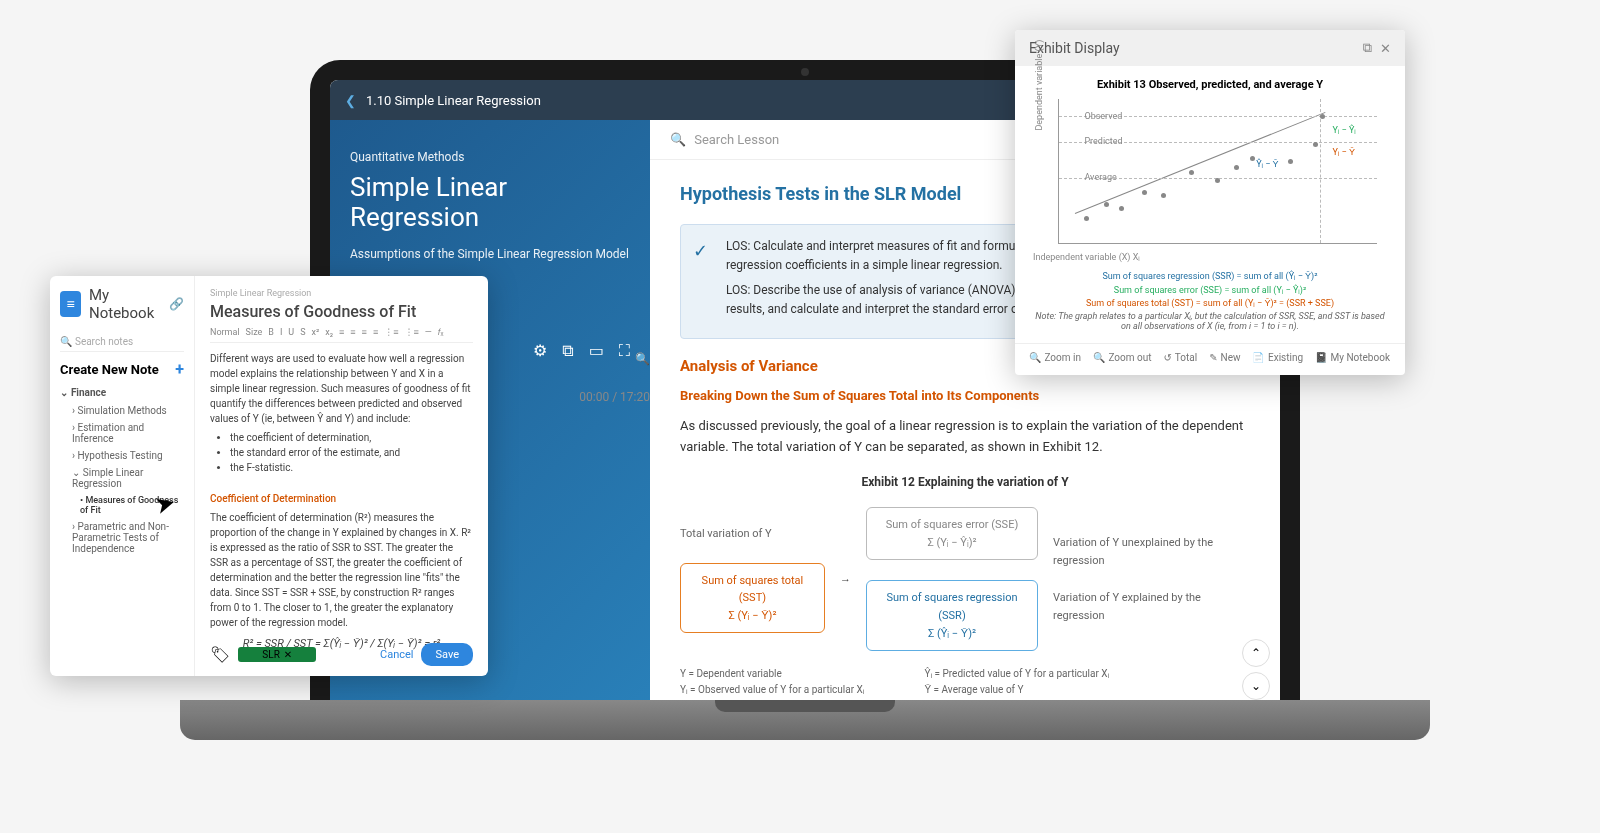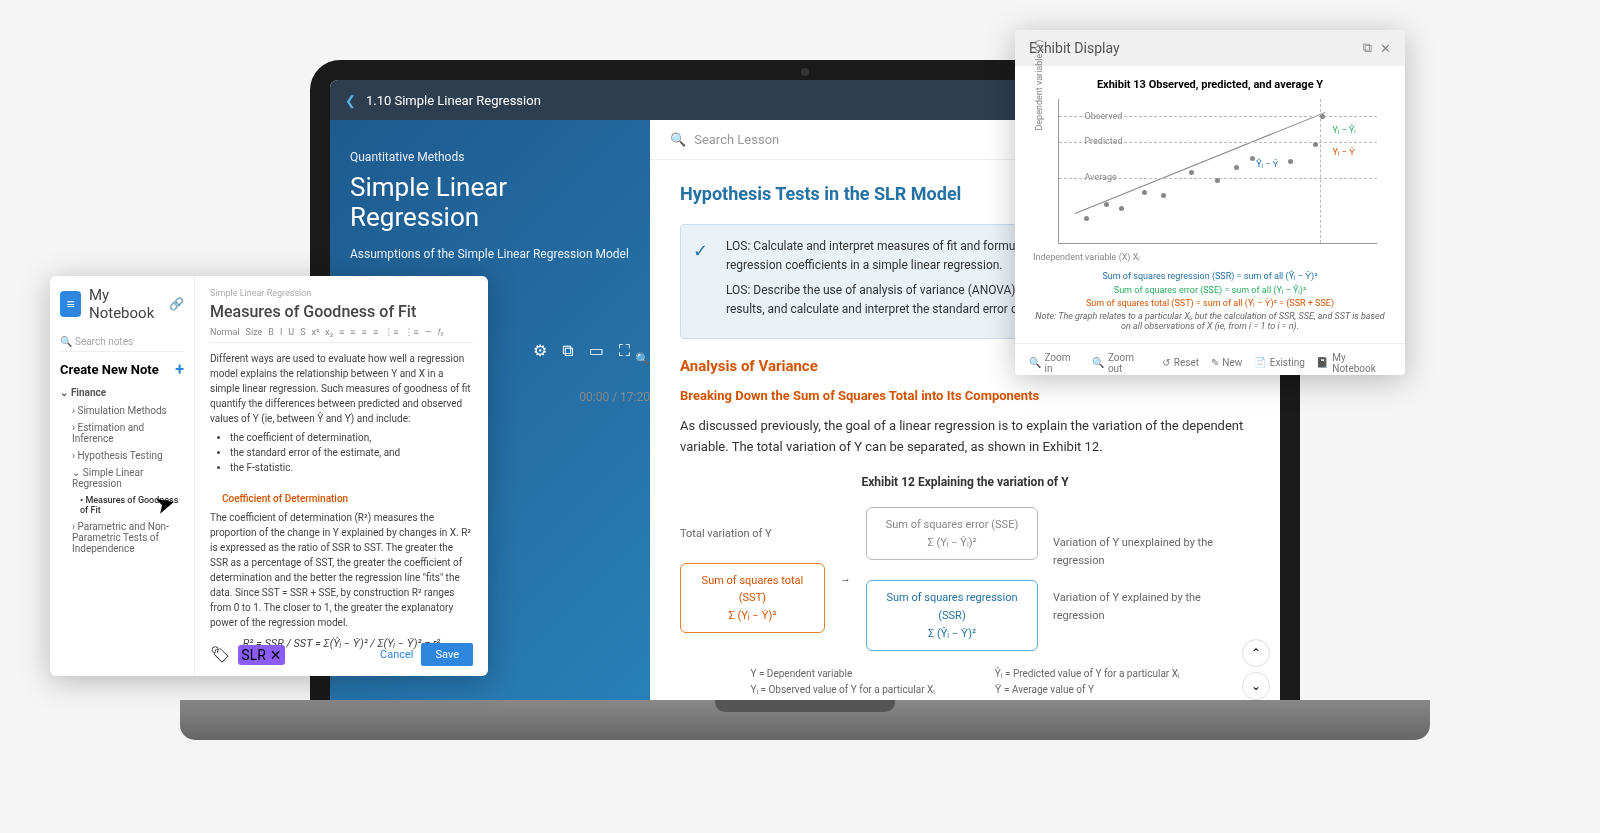--- a/index.html
+++ b/index.html
@@ -37,21 +37,21 @@
 .lesson h4{color:#d35400;font-size:13px;margin-bottom:10px}
 .exhibit-title{text-align:center;font-weight:bold;font-size:12px;margin:15px 0 10px}
 
 .diagram{display:flex;align-items:center;justify-content:center;gap:15px;margin:15px 0;font-size:11px}
 .dbox{border:1px solid #bbb;border-radius:6px;padding:8px 12px;text-align:center;min-width:120px}
 .dbox.orange{border-color:#e67e22;color:#d35400}
 .dbox.blue{border-color:#5dade2;color:#2471a3}
 .dbox.gray{color:#888}
 .dcol{display:flex;flex-direction:column;gap:20px}
 .dtext{font-size:11px;color:#666}
-.legend{display:flex;gap:60px;font-size:10px;color:#666;margin:10px 0 15px;justify-content:center}
+.legend{display:flex;gap:60px;font-size:10px;color:#666;margin:10px 0 15px;}
 
 .scroll-arrows{position:absolute;right:10px;bottom:10px;display:flex;flex-direction:column;gap:5px}
 .scroll-arrows div{width:28px;height:28px;background:#fff;border:1px solid #ddd;border-radius:50%;display:flex;align-items:center;justify-content:center;cursor:pointer;font-size:12px}
 
 
 .notebook{position:absolute;left:50px;top:276px;width:438px;height:400px;background:#fff;box-shadow:0 5px 30px rgba(0,0,0,.25);border-radius:6px;display:flex;overflow:hidden}
 .nb-side{width:145px;border-right:1px solid #eee;padding:10px;font-size:11px}
 .nb-header{display:flex;align-items:center;gap:8px;margin-bottom:10px}
 .nb-header .hb{width:26px;height:26px;background:#2e86de;border-radius:4px;display:flex;align-items:center;justify-content:center;color:#fff;font-size:14px}
 .nb-header .t{font-size:15px;color:#444}
@@ -65,27 +65,27 @@
 .nb-tree .item.sub{padding-left:20px;font-size:9px}
 .nb-tree .item.active{color:#333;font-weight:500}
 .cursor-img{position:absolute;left:155px;top:490px;font-size:24px;pointer-events:none;transform:rotate(-15deg)}
 
 .nb-main{flex:1;padding:12px 15px;font-size:11px;color:#444;overflow:hidden}
 .nb-crumb{font-size:9px;color:#aaa;margin-bottom:4px}
 .nb-main h3{font-size:16px;font-weight:500;margin-bottom:6px}
 .nb-toolbar{display:flex;gap:6px;font-size:9px;color:#888;border-bottom:1px solid #eee;padding-bottom:4px;margin-bottom:8px;flex-wrap:wrap}
 .nb-body{font-size:10px;line-height:1.5}
 .nb-body ul{margin:4px 0 16px 20px}
-.nb-body .sh{color:#d35400;font-weight:500;margin:4px 12px}
+.nb-body .sh{color:#d35400;font-weight:500;margin:4px 0}
 .nb-formula{text-align:center;font-style:italic;font-size:11px;margin:6px 0}
 .nb-footer{position:absolute;bottom:10px;left:160px;right:15px;display:flex;align-items:center;gap:8px}
-.nb-tag{background:#8b5cf6;border-radius:3px;padding:2px 3px;font-size:14px;display:flex;align-items:center;gap:4px}
+.nb-tag{background:#15803d;border-radius:3px;padding:2px 24px;font-size:10px;display:flex;align-items:center;gap:4px}
 .nb-footer .sp{flex:1}
 .nb-footer .cancel{color:#2e86de;font-size:11px;cursor:pointer}
-.nb-footer .save{background:#2e86de;color:#fff;padding:5px 14px;border-radius:2px;font-size:11px;cursor:pointer}
+.nb-footer .save{background:#2e86de;color:#fff;padding:5px 14px;border-radius:10px;font-size:11px;cursor:pointer}
 
 
 .exhibit{position:absolute;right:195px;top:30px;width:390px;height:345px;background:#fff;box-shadow:0 5px 30px rgba(0,0,0,.25);border-radius:4px;overflow:hidden}
 .ex-header{background:#f0f0f0;padding:10px 14px;display:flex;align-items:center;font-size:14px;color:#555}
 .ex-header .t{flex:1}
 .ex-header .ic{cursor:pointer;margin-left:8px;font-size:13px;color:#888}
 .ex-body{padding:12px 18px;font-size:10px}
 .ex-title{text-align:center;font-weight:bold;font-size:11px;margin-bottom:8px}
 .ex-chart{height:145px;position:relative;margin:0 10px 8px 25px;border-left:1px solid #999;border-bottom:1px solid #999}
 .ex-ylabel{position:absolute;left:-20px;top:50%;transform:rotate(-90deg) translateX(50%);transform-origin:left;font-size:9px;color:#888;white-space:nowrap}
@@ -319,18 +319,18 @@
     <div class="ex-legend">
       <div class="l1">Sum of squares regression (SSR) = sum of all (Ŷᵢ − Ȳ)²</div>
       <div class="l2">Sum of squares error (SSE) = sum of all (Yᵢ − Ŷᵢ)²</div>
       <div class="l3">Sum of squares total (SST) = sum of all (Yᵢ − Ȳ)² = (SSR + SSE)</div>
     </div>
     <div class="ex-note">Note: The graph relates to a particular Xᵢ, but the calculation of SSR, SSE, and SST is based on all observations of X (ie, from i = 1 to i = n).</div>
   </div>
   <div class="ex-footer">
     <span>🔍 <span>Zoom in</span></span>
     <span>🔍 <span>Zoom out</span></span>
-    <span>↺ <span>Reset</span></span>
+    <span>↺ <span>Total</span></span>
     <span>✎ <span>New</span></span>
     <span>📄 <span>Existing</span></span>
     <span>📓 <span>My Notebook</span></span>
   </div>
 </div>
 
 </body></html>

